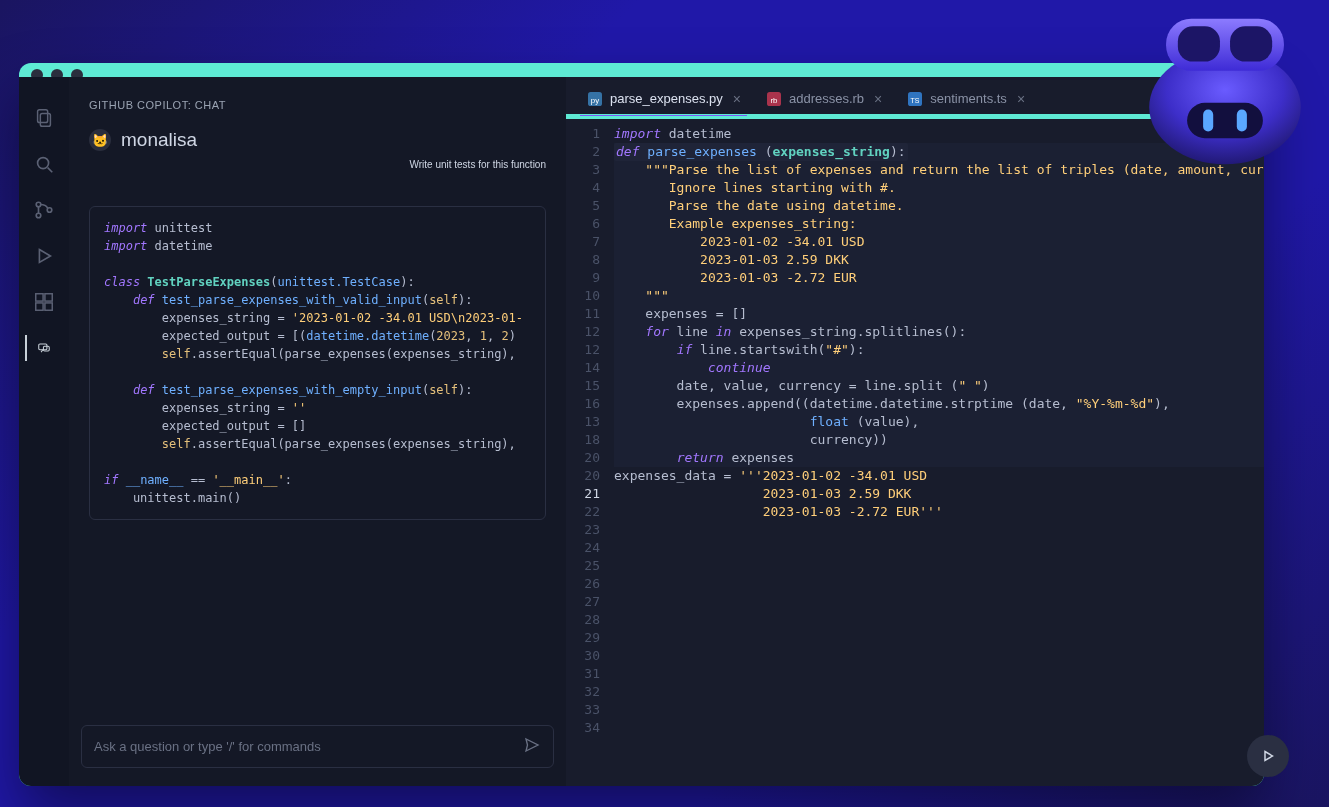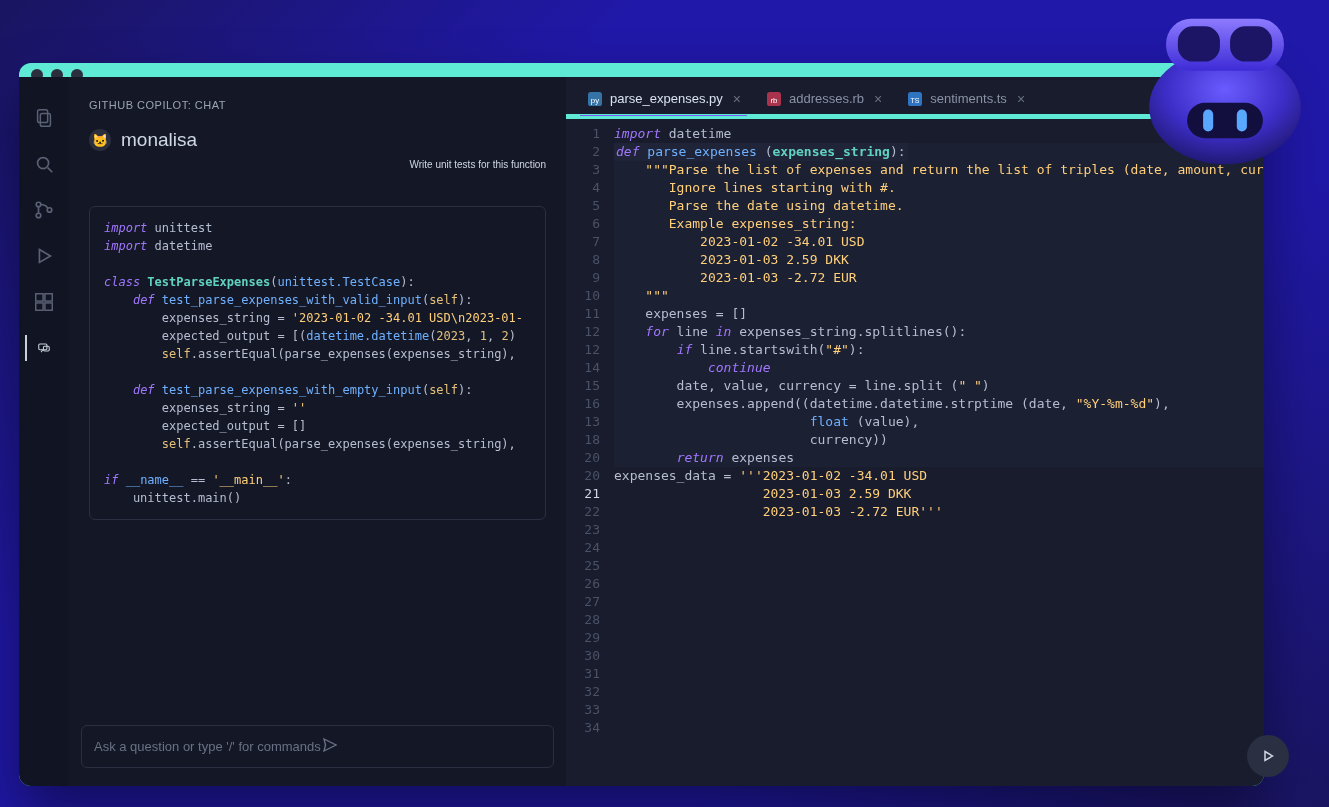--- a/index.html
+++ b/index.html
@@ -28,21 +28,21 @@
   .avatar { width:22px; height:22px; border-radius:50%; background:#2a2e3d; display:flex; align-items:center; justify-content:center; font-size:13px; }
   .msg-name { font-size:19px; font-weight:400; color:#cfd6e4; }
   .msg-text { font-size:10px; color:#cfd6e4; line-height:1.5; padding-left: 2px; text-align: right; }
   .codeblock {
     margin:10px 0; border:1px solid #2a2f42; border-radius:6px; padding:12px 14px;
     font-family: ui-monospace,SFMono-Regular,Consolas,monospace; font-size:12px; line-height:1.5;
     white-space:pre; overflow:hidden; color:#b6bdd0;
   }
   .chat-input-wrap { padding:14px 12px 18px; }
   .chat-input {
-    display:flex; align-items:center; 
+    display:flex; align-items:center; justify-content:space-between;
     border:1px solid #2a2f42; border-radius:6px; padding:10px 12px;
     color:#6a7184; font-size:13px;
   }
   .send-icon { color:#6a7184; }
   .editor { flex:1; background:#181c2c; display:flex; flex-direction:column; min-width:0; }
   .tabs { display:flex; align-items:center; height:42px; border-bottom:5px solid #5eead4; padding-left:8px; padding-top:8px; }
   .tab { display:flex; align-items:center; gap:8px; padding:6px 12px 8px 14px; font-size:13px; color:#8a92a6; cursor:pointer; position:relative; }
   .tab.active { color:#dbe1ef; }
   .tab.active::after { content:""; position:absolute; left:6px; right:6px; bottom:-1px; height:1px; background:#7a5af8; }
   .tab .close { color:#6a7184; font-size:14px; margin-left:2px; }

